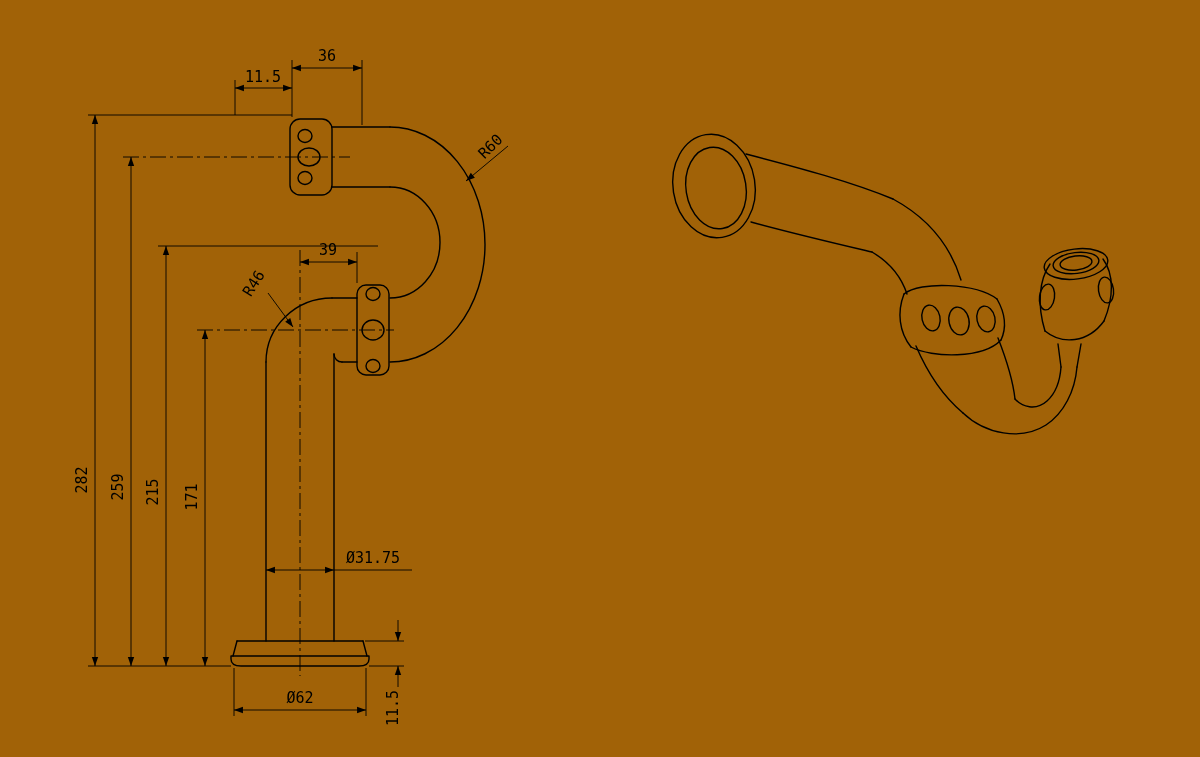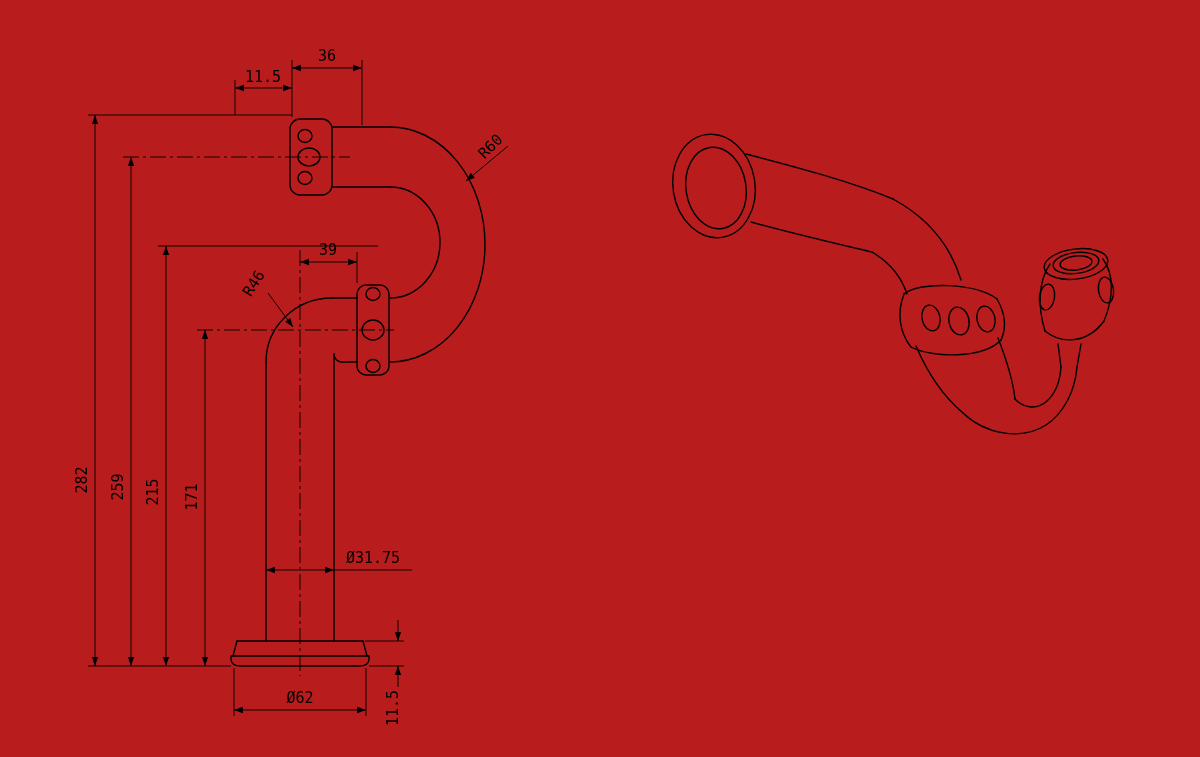--- a/index.html
+++ b/index.html
@@ -1,16 +1,16 @@
 <!DOCTYPE html>
 <html><head>
 <meta charset="utf-8">
 <style>
   html,body{margin:0;padding:0;background:#ffffff;}
-  .canvas{width:1200px;height:757px;background:#b91c1c;overflow:hidden;position:relative;text-align:right;}
+  .canvas{width:1200px;height:757px;background:#a16207;overflow:hidden;position:relative;text-align:right;}
   svg text{font-family:"DejaVu Sans Mono","Liberation Mono",monospace;font-size:15px;fill:#000;}
   .obj{fill:none;stroke:#000;stroke-width:1.4;stroke-linecap:round;stroke-linejoin:round;}
   .thin{fill:none;stroke:#000;stroke-width:0.9;}
   .dim{fill:none;stroke:#000;stroke-width:0.9;}
   .cl{fill:none;stroke:#000;stroke-width:0.9;stroke-dasharray:16 4 3 4;}
 </style>
 </head>
 <body>
 
 <div class="canvas">

